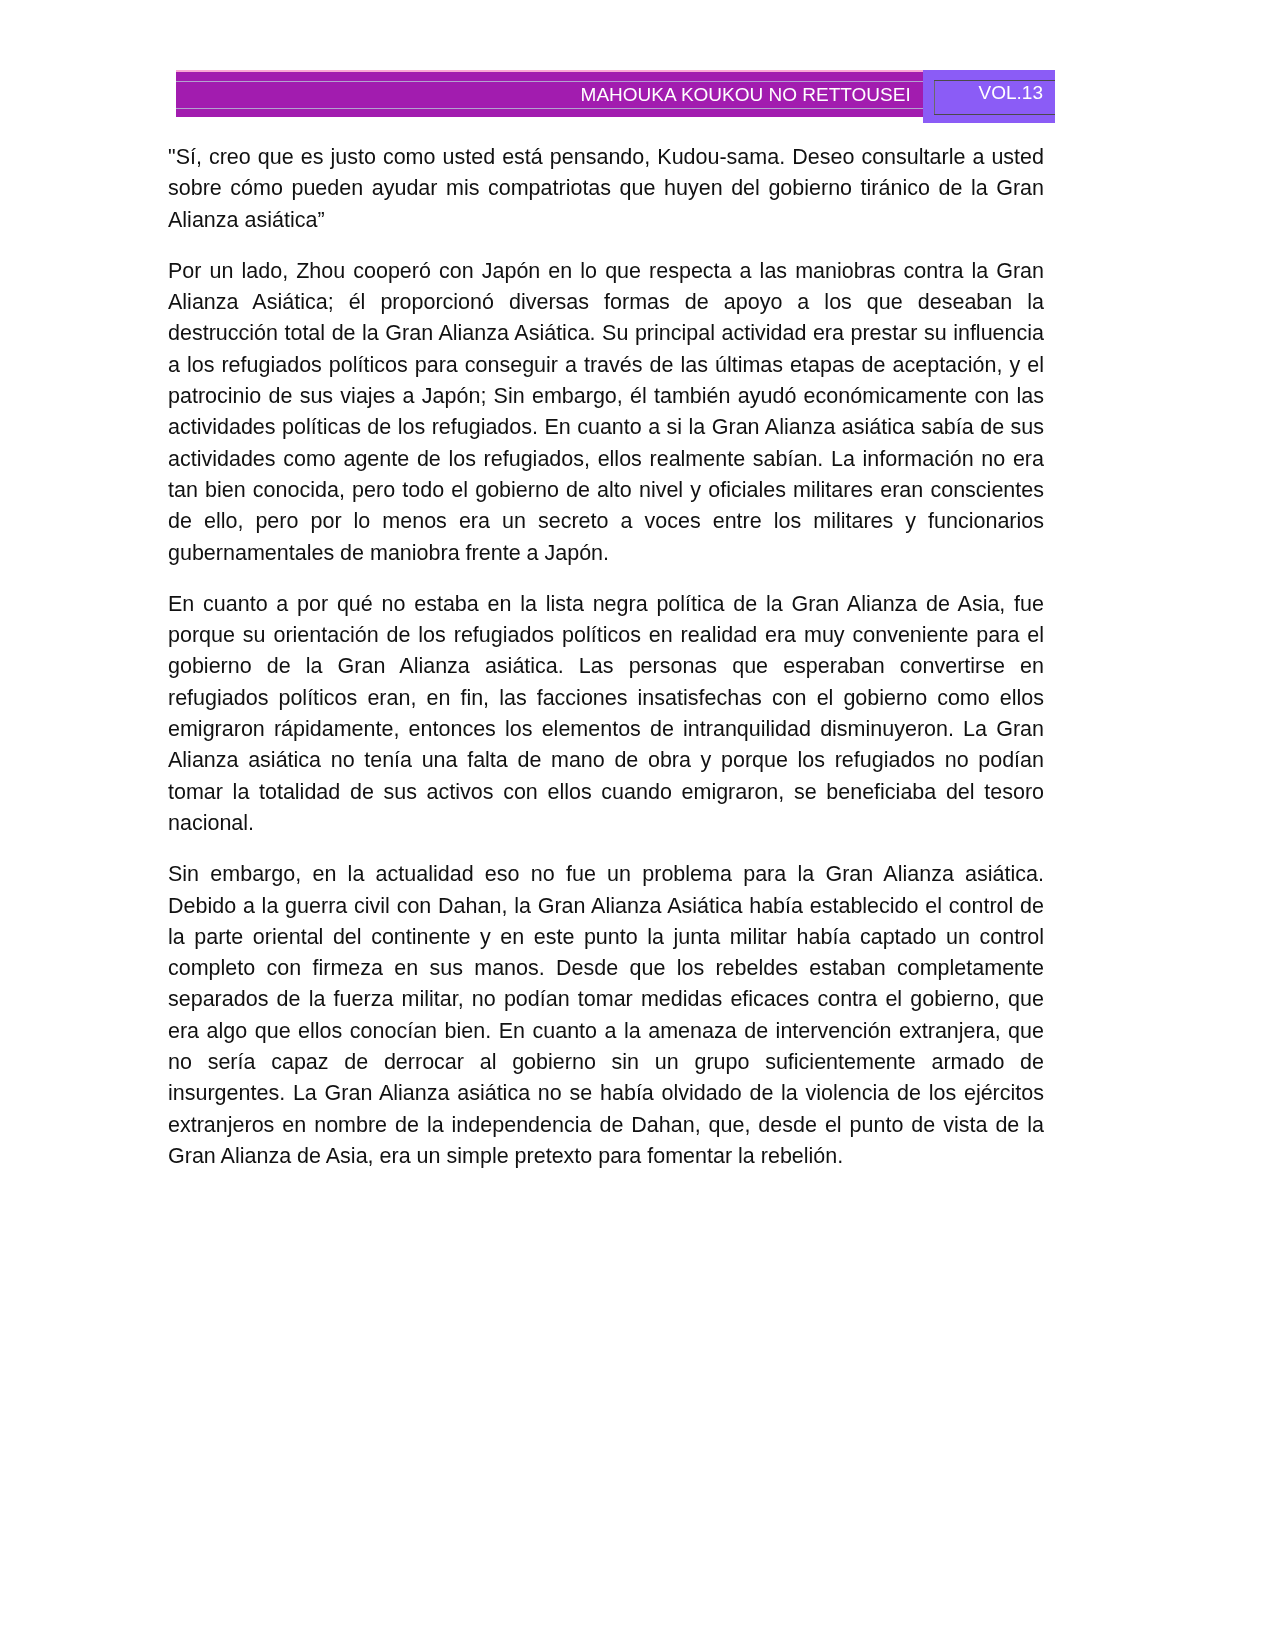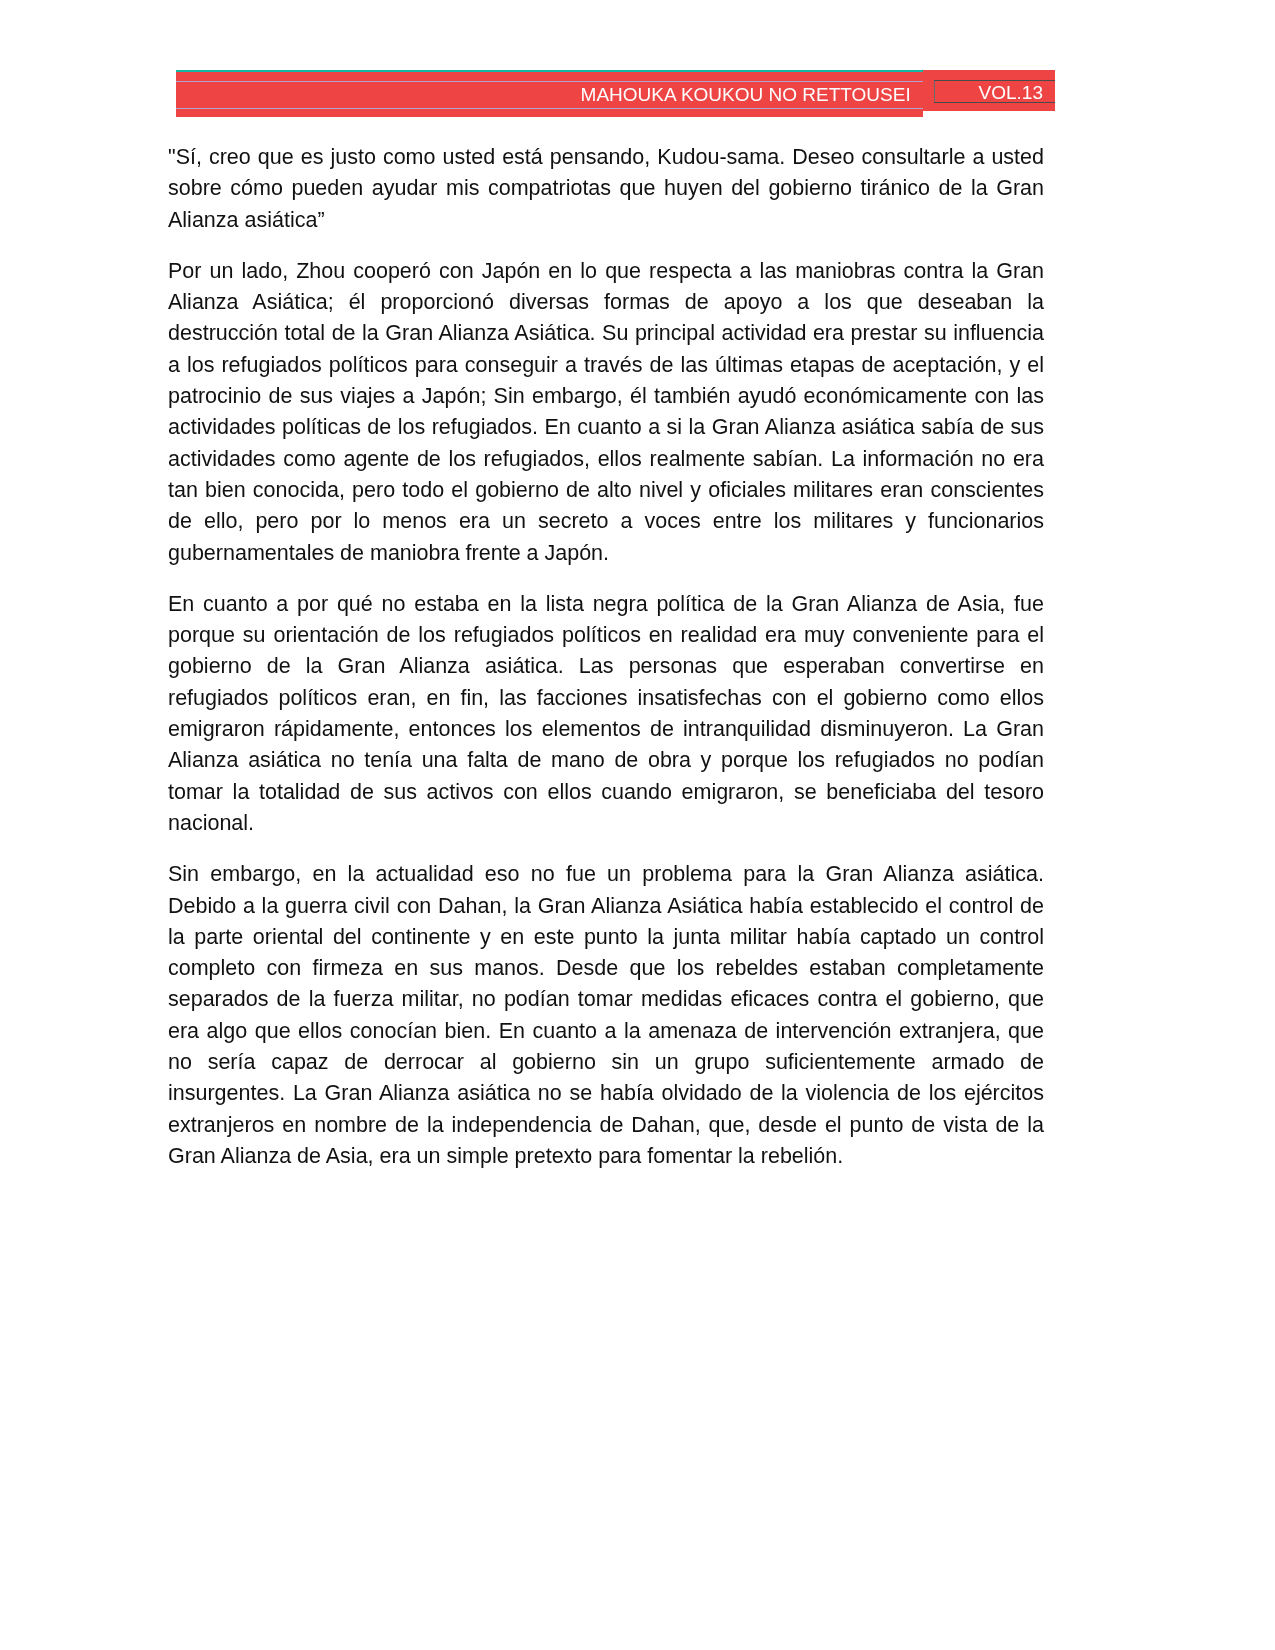--- a/index.html
+++ b/index.html
@@ -3,39 +3,39 @@
   <meta charset="utf-8">
   <style>
     html, body { margin: 0; padding: 0; background: #ffffff; }
     body { width: 1275px; height: 1650px; position: relative; overflow: hidden; }
     .header {
       position: absolute; left: 158px; top: 70px; width: 897px; height: 47px;
       display: flex;
     }
     .header-purple {
       position: relative;
-      width: 762px; height: 47px; background: #ef4444;
-      border-top: 2px solid #14b8a6;
+      width: 762px; height: 47px; background: #a21caf;
+      border-top: 2px solid #f9a8d4;
       box-sizing: border-box;
       margin-left: 18px;
     }
     .header-purple .line-top {
       position: absolute; left: 0; right: 0; top: 9px; height: 1px; background: #b3a2cf;
     }
     .header-purple .line-bot {
       position: absolute; left: 0; right: 0; bottom: 8px; height: 1px; background: #b3a2cf;
     }
     .header-title {
       position: absolute; right: 12px; top: 12px;
       font-family: "Liberation Sans", sans-serif; font-size: 19px; color: #ffffff;
       letter-spacing: 0px;
     }
     .header-black {
       position: relative;
-      width: 135px; height: 41px; background: #ef4444;
+      width: 135px; height: 53px; background: #8b5cf6;
     }
     .header-black .vline {
       position: absolute; left: 11px; top: 10px; bottom: 8px; width: 1px; background: #6a6a6a;
     }
     .header-black .hline-top {
       position: absolute; left: 11px; right: 0; top: 10px; height: 1px; background: #4a4a4a;
     }
     .header-black .hline-bot {
       position: absolute; left: 11px; right: 0; bottom: 8px; height: 1px; background: #4a4a4a;
     }

